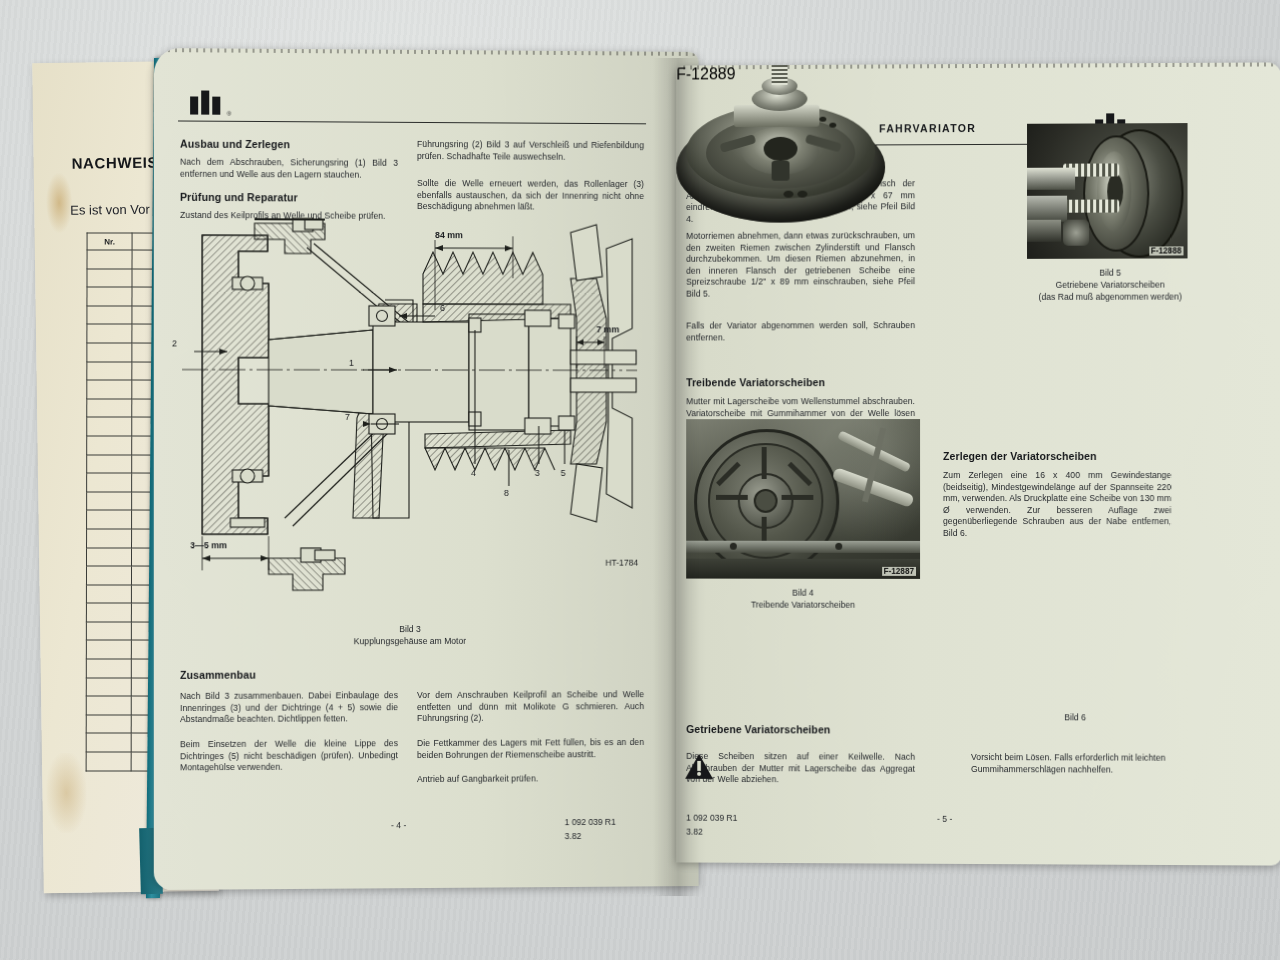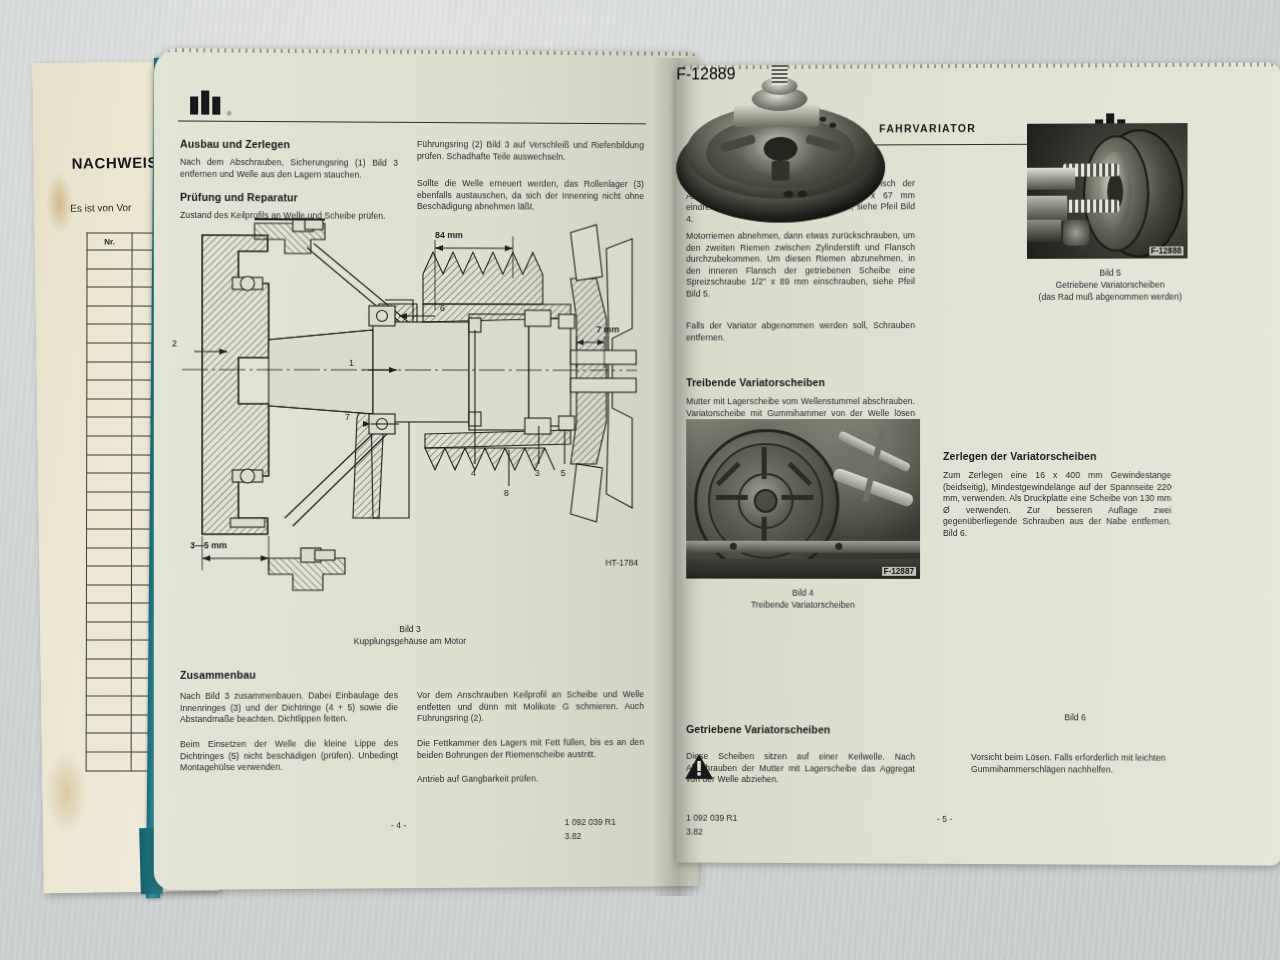--- a/index.html
+++ b/index.html
@@ -38,21 +38,21 @@
     background:radial-gradient(ellipse,#cbb07c 0%,rgba(203,176,124,0) 75%);
     opacity:.55;
   }
   #cover-title{
     position:absolute;left:38px;top:92px;
     font-weight:bold;font-size:15px;letter-spacing:.6px;color:#15171a;
     white-space:nowrap;
   }
   #cover-sub{
     position:absolute;left:36px;top:140px;
-    font-size:10px;color:#22242a;white-space:nowrap;
+    font-size:13px;color:#22242a;white-space:nowrap;
   }
   #cover-table{
     position:absolute;left:52px;top:170px;width:150px;
     border-collapse:collapse;transform:rotate(0.9deg);transform-origin:left top;
   }
   #cover-table td,#cover-table th{
     border:1px solid #3a3c38;height:17.6px;font-size:8px;font-weight:bold;
     color:#1b1d20;text-align:center;padding:0;background:transparent;
   }
   #cover-table th{height:16px;}

